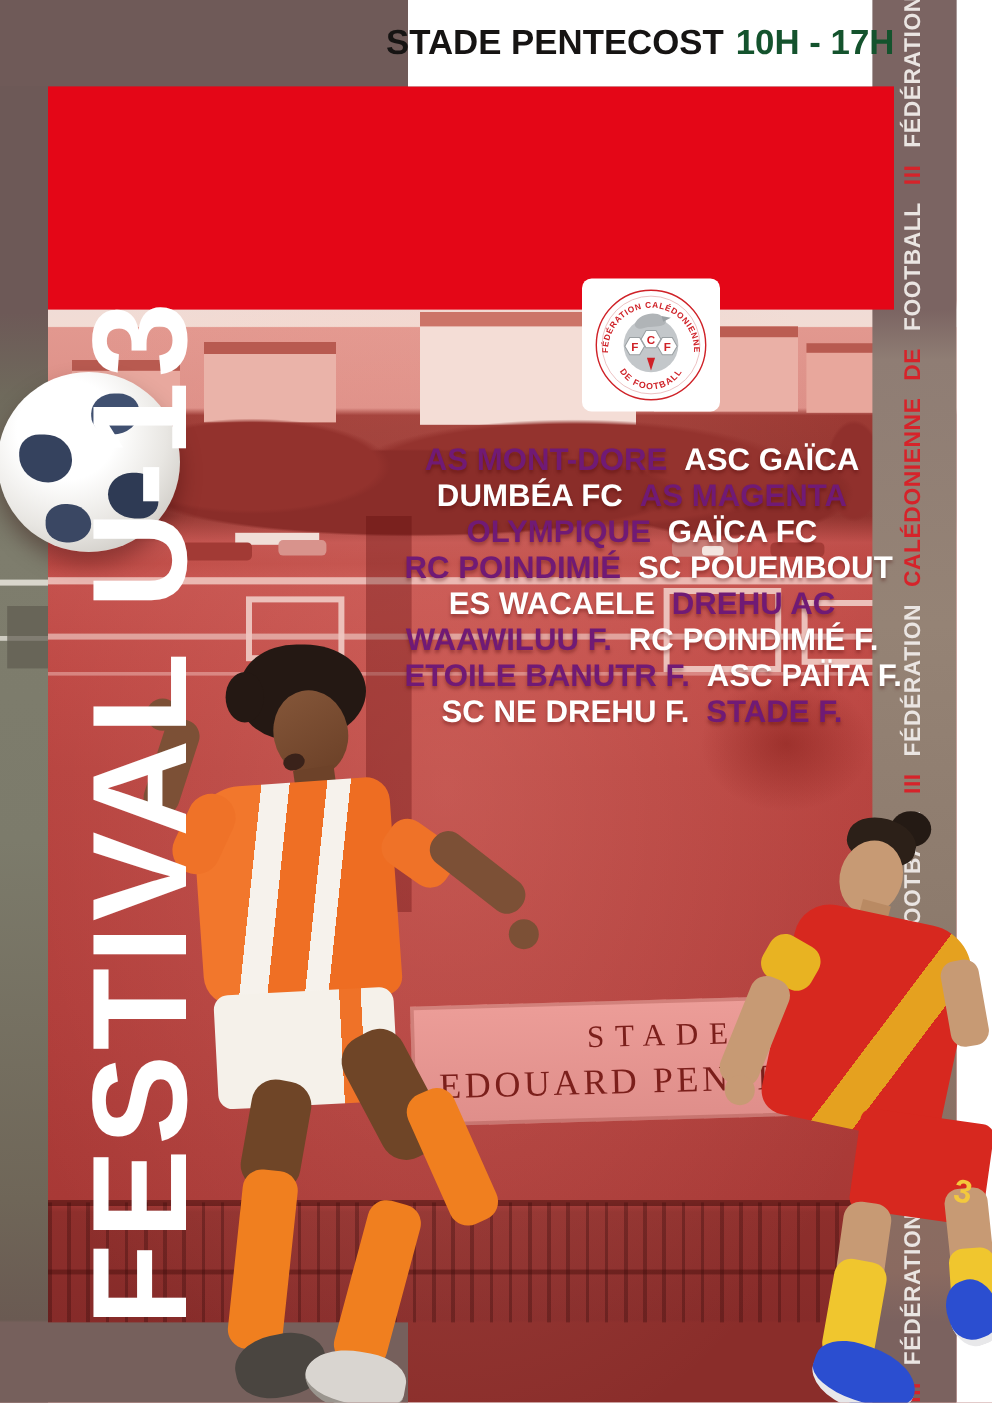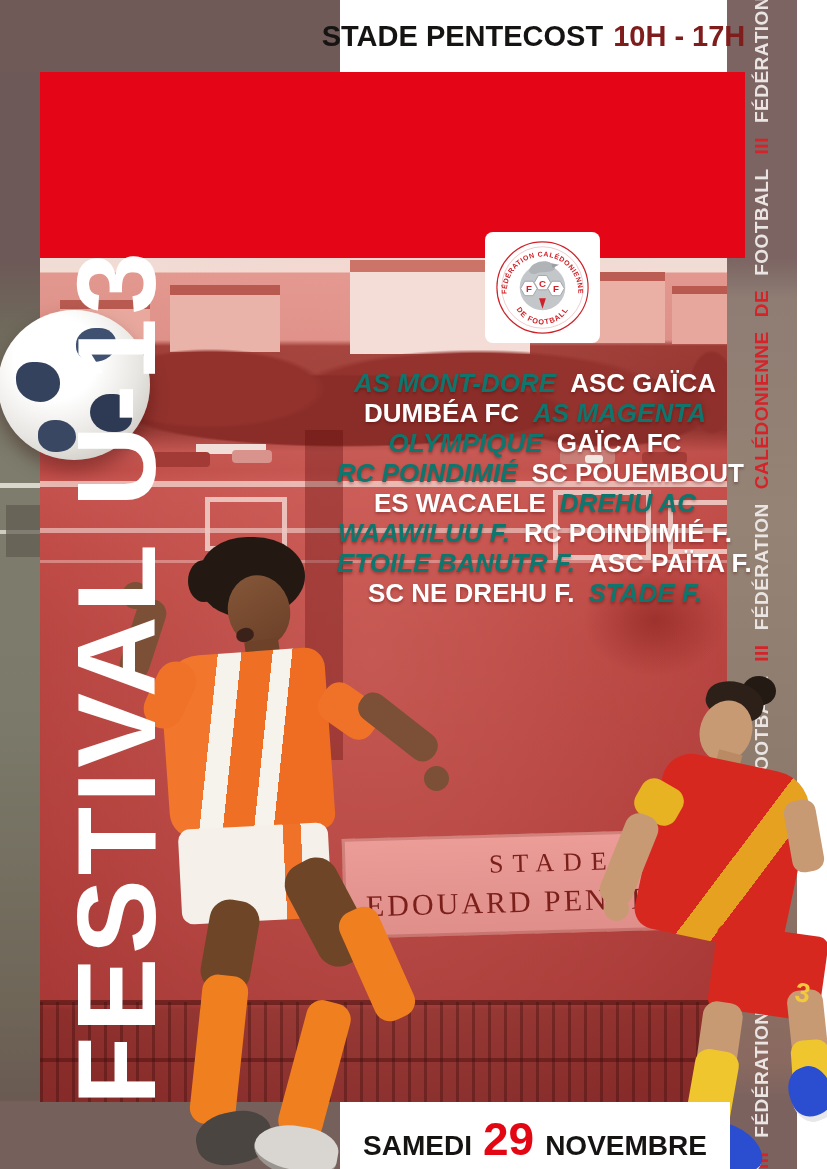--- a/index.html
+++ b/index.html
@@ -43,21 +43,21 @@
       #7b6462 0,#7b6462 258px,#8f7d74 300px,#958375 520px,#8d7b6d 760px,
       #8a6f63 950px,#8a6a60 1060px,#7b625f 1102px,#7b625f 100%);}
   .right-margin{left:797px;top:0;width:30px;height:1169px;z-index:3;background:#ffffff;}
   .brown-tl{left:0;top:0;width:340px;height:72px;z-index:4;background:#6f5a58;}
   .brown-bl{left:0;top:1102px;width:340px;height:67px;z-index:4;background:#76605c;}
 
   
   .banner-top{left:340px;top:0;width:387px;height:72px;z-index:10;background:#ffffff;
     display:flex;align-items:center;justify-content:center;gap:10px;
     font-weight:bold;font-size:29px;color:#161413;white-space:nowrap;}
-  .banner-top .time{color:#7f1d1d;}
+  .banner-top .time{color:#14532d;}
   .banner-bottom{left:340px;top:1102px;width:390px;height:67px;z-index:10;background:#ffffff;
     display:flex;align-items:baseline;justify-content:center;gap:11px;
     font-weight:bold;color:#161413;padding-top:14px;box-sizing:border-box;white-space:nowrap;}
   .banner-bottom .day,.banner-bottom .month{font-size:28px;}
   .banner-bottom .date{font-size:46px;color:#e30613;line-height:1;}
 
   
   .red-block{left:40px;top:72px;width:705px;height:186px;z-index:5;background:#e40617;}
   .v-title{left:52px;top:1105px;width:1012px;height:130px;z-index:7;
     transform:rotate(-90deg);transform-origin:left top;
@@ -65,21 +65,21 @@
     line-height:130px;white-space:nowrap;}
 
   
   .logo-box{left:485px;top:232px;width:115px;height:111px;z-index:8;background:#ffffff;
     border-radius:8px;display:flex;align-items:center;justify-content:center;}
 
   
   .teams{left:330px;top:368px;width:410px;z-index:6;text-align:center;
     font-weight:bold;font-size:26px;line-height:30px;white-space:nowrap;}
   .team-line span{margin:0 7px;text-shadow:0 2px 3px rgba(70,0,0,.35);}
-  .tw{color:#ffffff;} .tr{color:#0f766e;font-style:italic;}
+  .tw{color:#ffffff;} .tr{color:#701a75;}
 
   
   .strip-text{left:727px;top:1169px;width:1169px;height:70px;z-index:6;
     transform:rotate(-90deg);transform-origin:left top;
     display:flex;align-items:center;font-weight:bold;font-size:19px;
     letter-spacing:.5px;white-space:nowrap;overflow:hidden;}
   .strip-text span{margin-right:14px;}
   .sw{color:#eae5e2;} .sr{color:#d6232a;}
 </style>
 </head>
@@ -228,25 +228,20 @@
       <div class="team-line"><span class="tr">WAAWILUU F.</span><span class="tw">RC POINDIMIÉ F.</span></div>
       <div class="team-line"><span class="tr">ETOILE BANUTR F.</span><span class="tw">ASC PAÏTA F.</span></div>
       <div class="team-line"><span class="tw">SC NE DREHU F.</span><span class="tr">STADE F.</span></div>
     </div>
 
   <div class="abs banner-top">
     <span class="venue">STADE PENTECOST</span>
     <span class="time">10H - 17H</span>
   </div>
 
-  <div class="abs banner-bottom">
-    <span class="day">SAMEDI</span>
-    <span class="date">29</span>
-    <span class="month">NOVEMBRE</span>
-  </div>
 
   <div class="abs strip-text">
       <span class="sr">III</span>
       <span class="sw">FÉDÉRATION</span>
       <span class="sr">CALÉDONIENNE</span>
       <span class="sr">DE</span>
       <span class="sw">FOOTBALL</span>
       <span class="sr">III</span>
       <span class="sw">FÉDÉRATION</span>
       <span class="sr">CALÉDONIENNE</span>

